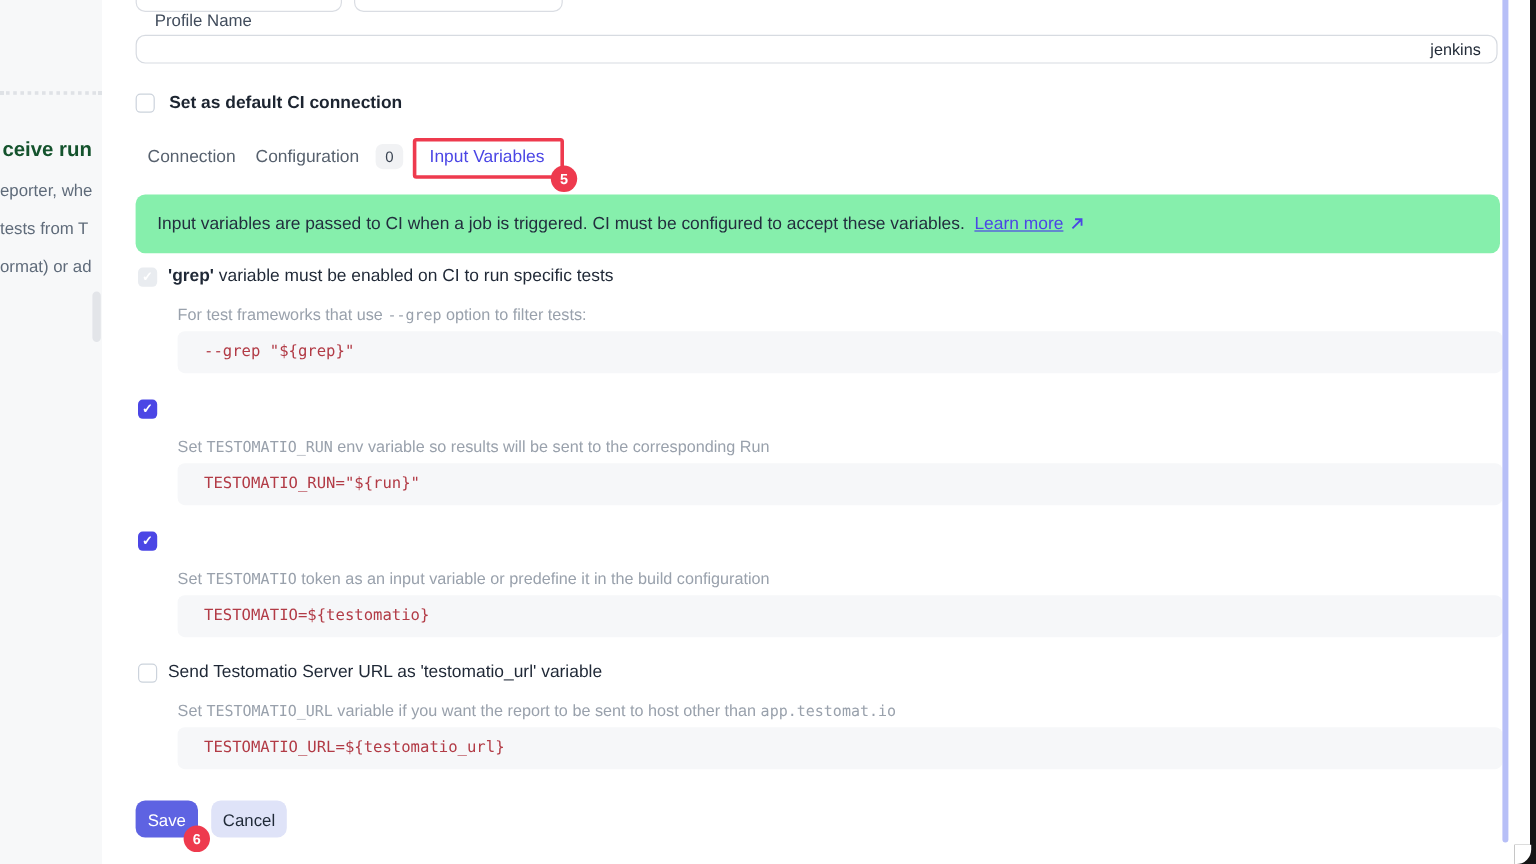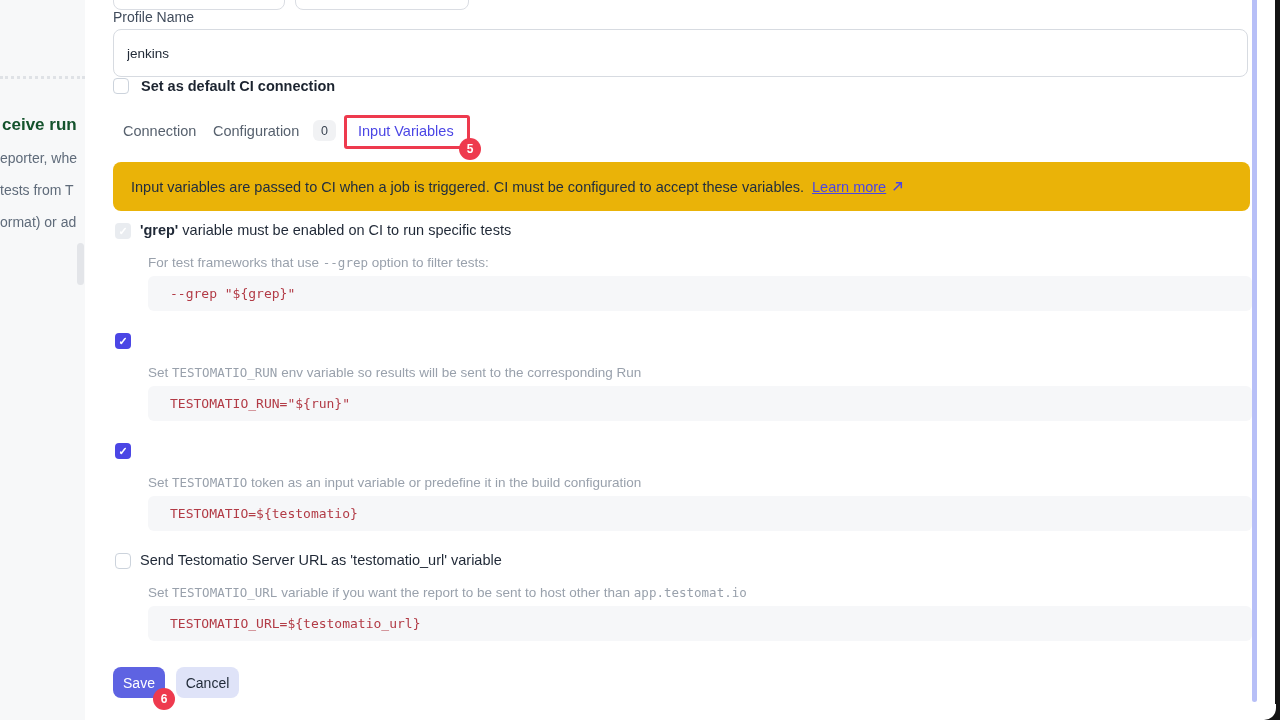--- a/index.html
+++ b/index.html
@@ -15,25 +15,25 @@
   #bg-scroll { position:absolute; left:77px; top:243px; width:7px; height:42px;
                background:#e3e5e9; border-radius:4px; }
 
   
   #panel { position:absolute; left:85px; top:0; width:1168px; height:720px; background:#ffffff; }
 
   .cutbox { position:absolute; top:-12px; height:22px; border:1px solid #dadde3; border-radius:8px; background:#fff; }
   #cutbox1 { left:28px; width:172px; }
   #cutbox2 { left:210px; width:174px; }
 
-  #profile-label { position:absolute; left:28px; top:9px; font-size:14px; color:#414c5c; }
-  #profile-input { position:absolute; left:28px; top:29px; width:1135px; height:48px;
+  #profile-label { position:absolute; left:44px; top:9px; font-size:14px; color:#414c5c; }
+  #profile-input { position:absolute; left:28px; top:29px; width:1135px; height:24px;
                    border:1px solid #d7dbe1; border-radius:8px; background:#fff;
                    padding:0 13px; font-size:13.5px; color:#222b38; outline:none;
-                   font-family:"Liberation Sans", sans-serif; }
+                   font-family:"Liberation Sans", sans-serif;text-align:right; }
 
   #default-row { position:absolute; left:28px; top:78px; display:flex; align-items:center; gap:12px; }
   .cb { width:16px; height:16px; border-radius:4px; flex:none; position:relative; }
   .cb-unchecked { background:#fff; border:1px solid #ccd3dc; }
   .cb-checked   { background:#4b46e5; }
   .cb-disabled  { background:#e9ecf0; }
   .has-check::after { content:"✓"; position:absolute; left:0; top:0; width:16px; height:16px;
                       color:#fff; font-size:11px; font-weight:700; line-height:16px; text-align:center; }
   #default-label { font-size:14.5px; font-weight:600; color:#1c2430; }
 
@@ -47,21 +47,21 @@
   #tab-input-variables { left:273px; color:#4b46e5; }
   #anno-box { position:absolute; left:259px; top:115px; width:126px; height:34px;
               border:3px solid #ee3a4e; border-radius:3px; }
   .anno-badge { position:absolute; width:22px; height:22px; border-radius:50%; background:#ee3a4e;
                 color:#fff; font-size:12px; font-weight:700; display:flex; align-items:center;
                 justify-content:center; z-index:5; }
   #anno-badge-5 { left:374px; top:138px; }
 
   
   #banner { position:absolute; left:28px; top:162px; width:1137px; height:49px;
-            background:#eab308; border-radius:8px; display:flex; align-items:center;
+            background:#86efac; border-radius:8px; display:flex; align-items:center;
             padding:0 18px; font-size:14.5px; color:#222e3e; }
   #banner a { color:#4b46e5; text-decoration:underline; margin-left:8px; }
   #banner svg { margin-left:5px; vertical-align:-1px; }
 
   
   #sections { position:absolute; left:28px; top:222px; width:1139px; }
   .section { position:relative; height:89px; margin-bottom:21px; }
   .section .cb { position:absolute; left:2px; top:1px; }
   .v-label { position:absolute; left:27px; top:0; font-size:14.5px; color:#1f2836; white-space:nowrap;text-align:center; }
   .v-label b { font-weight:700; }

